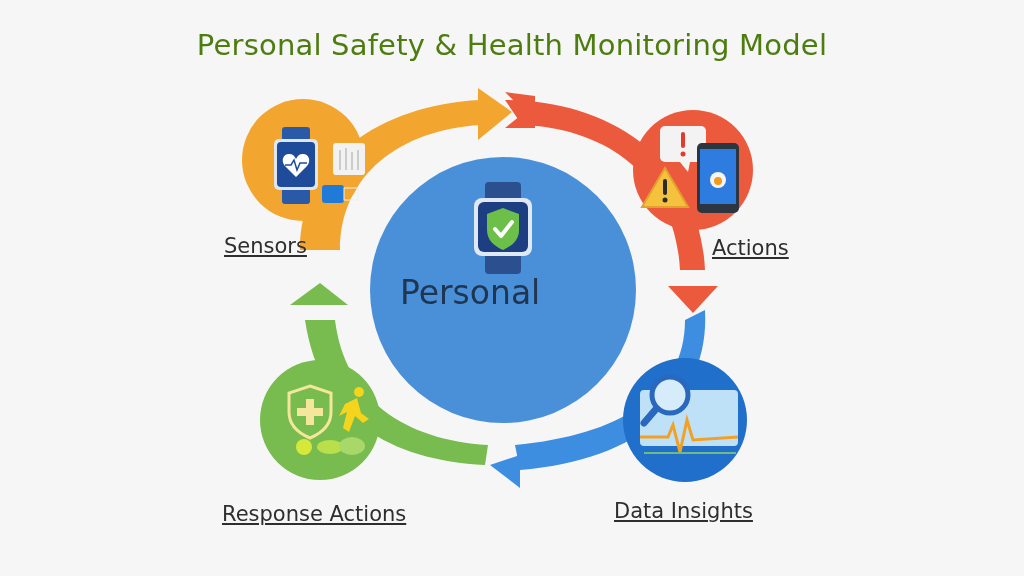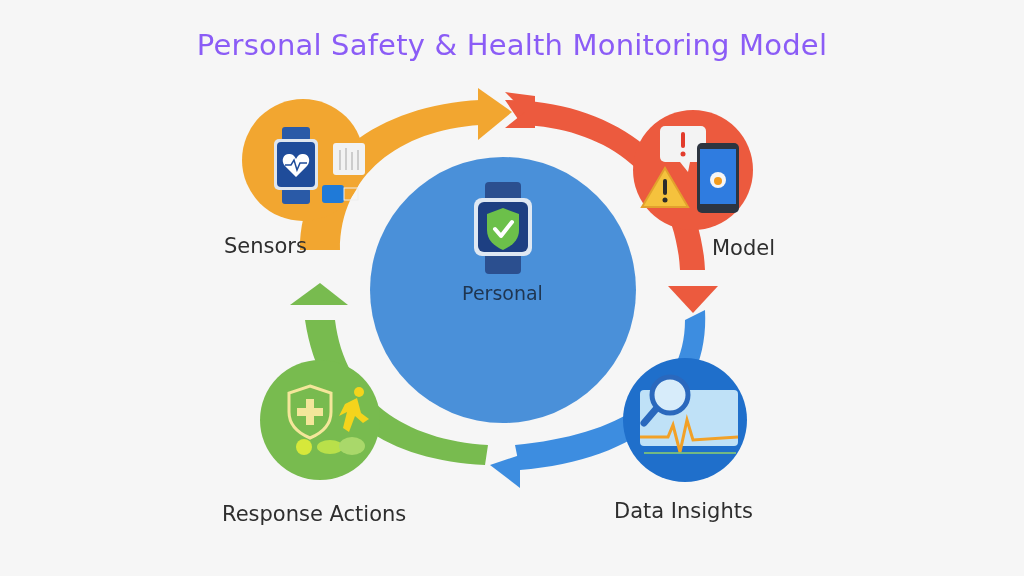--- a/index.html
+++ b/index.html
@@ -4,31 +4,32 @@
   <style>
     html, body { margin: 0; padding: 0; }
     body {
       width: 1024px; height: 576px; overflow: hidden;
       background: #f6f6f6;
       font-family: "DejaVu Sans", sans-serif;
       position: relative;
     }
     .title {
       position: absolute; left: 0; right: 0; top: 28px;
-      text-align: center; font-size: 29px; color: #8b5cf6;
+      text-align: center; font-size: 29px; color: #4d7c0f;
       letter-spacing: 0.2px;
     }
     svg.diagram { position: absolute; left: 0; top: 0; }
     .label {
       position: absolute; font-size: 21px; color: #2e2e2e;
       white-space: nowrap;
+      text-decoration: underline;
     }
     .center-text {
       position: absolute; left: 400px; top: 275px; width: 205px;
-      text-align: center; font-size: 19px; line-height: 36px; color: #1f3550;
+      font-size: 33px; line-height: 36px; color: #1f3550;
     }
   </style>
 </head>
 <body>
 
 <div class="title">Personal Safety &amp; Health Monitoring Model</div>
 
 <svg class="diagram" width="1024" height="576" viewBox="0 0 1024 576">
 
   <g>
@@ -115,15 +116,15 @@
     <ellipse cx="330" cy="447" rx="13" ry="7" fill="#b9e04a"></ellipse>
     <ellipse cx="352" cy="446" rx="13" ry="9" fill="#a9d86a"></ellipse>
   </g>
 </svg>
 
 <div class="center-text">
   <div>Personal</div>
 </div>
 
 <div class="label" style="left:224px; top:234px;">Sensors</div>
-<div class="label" style="left:712px; top:236px;">Model</div>
+<div class="label" style="left:712px; top:236px;">Actions</div>
 <div class="label" style="left:614px; top:499px;">Data Insights</div>
 <div class="label" style="left:222px; top:502px;">Response Actions</div>
 
 </body></html>

